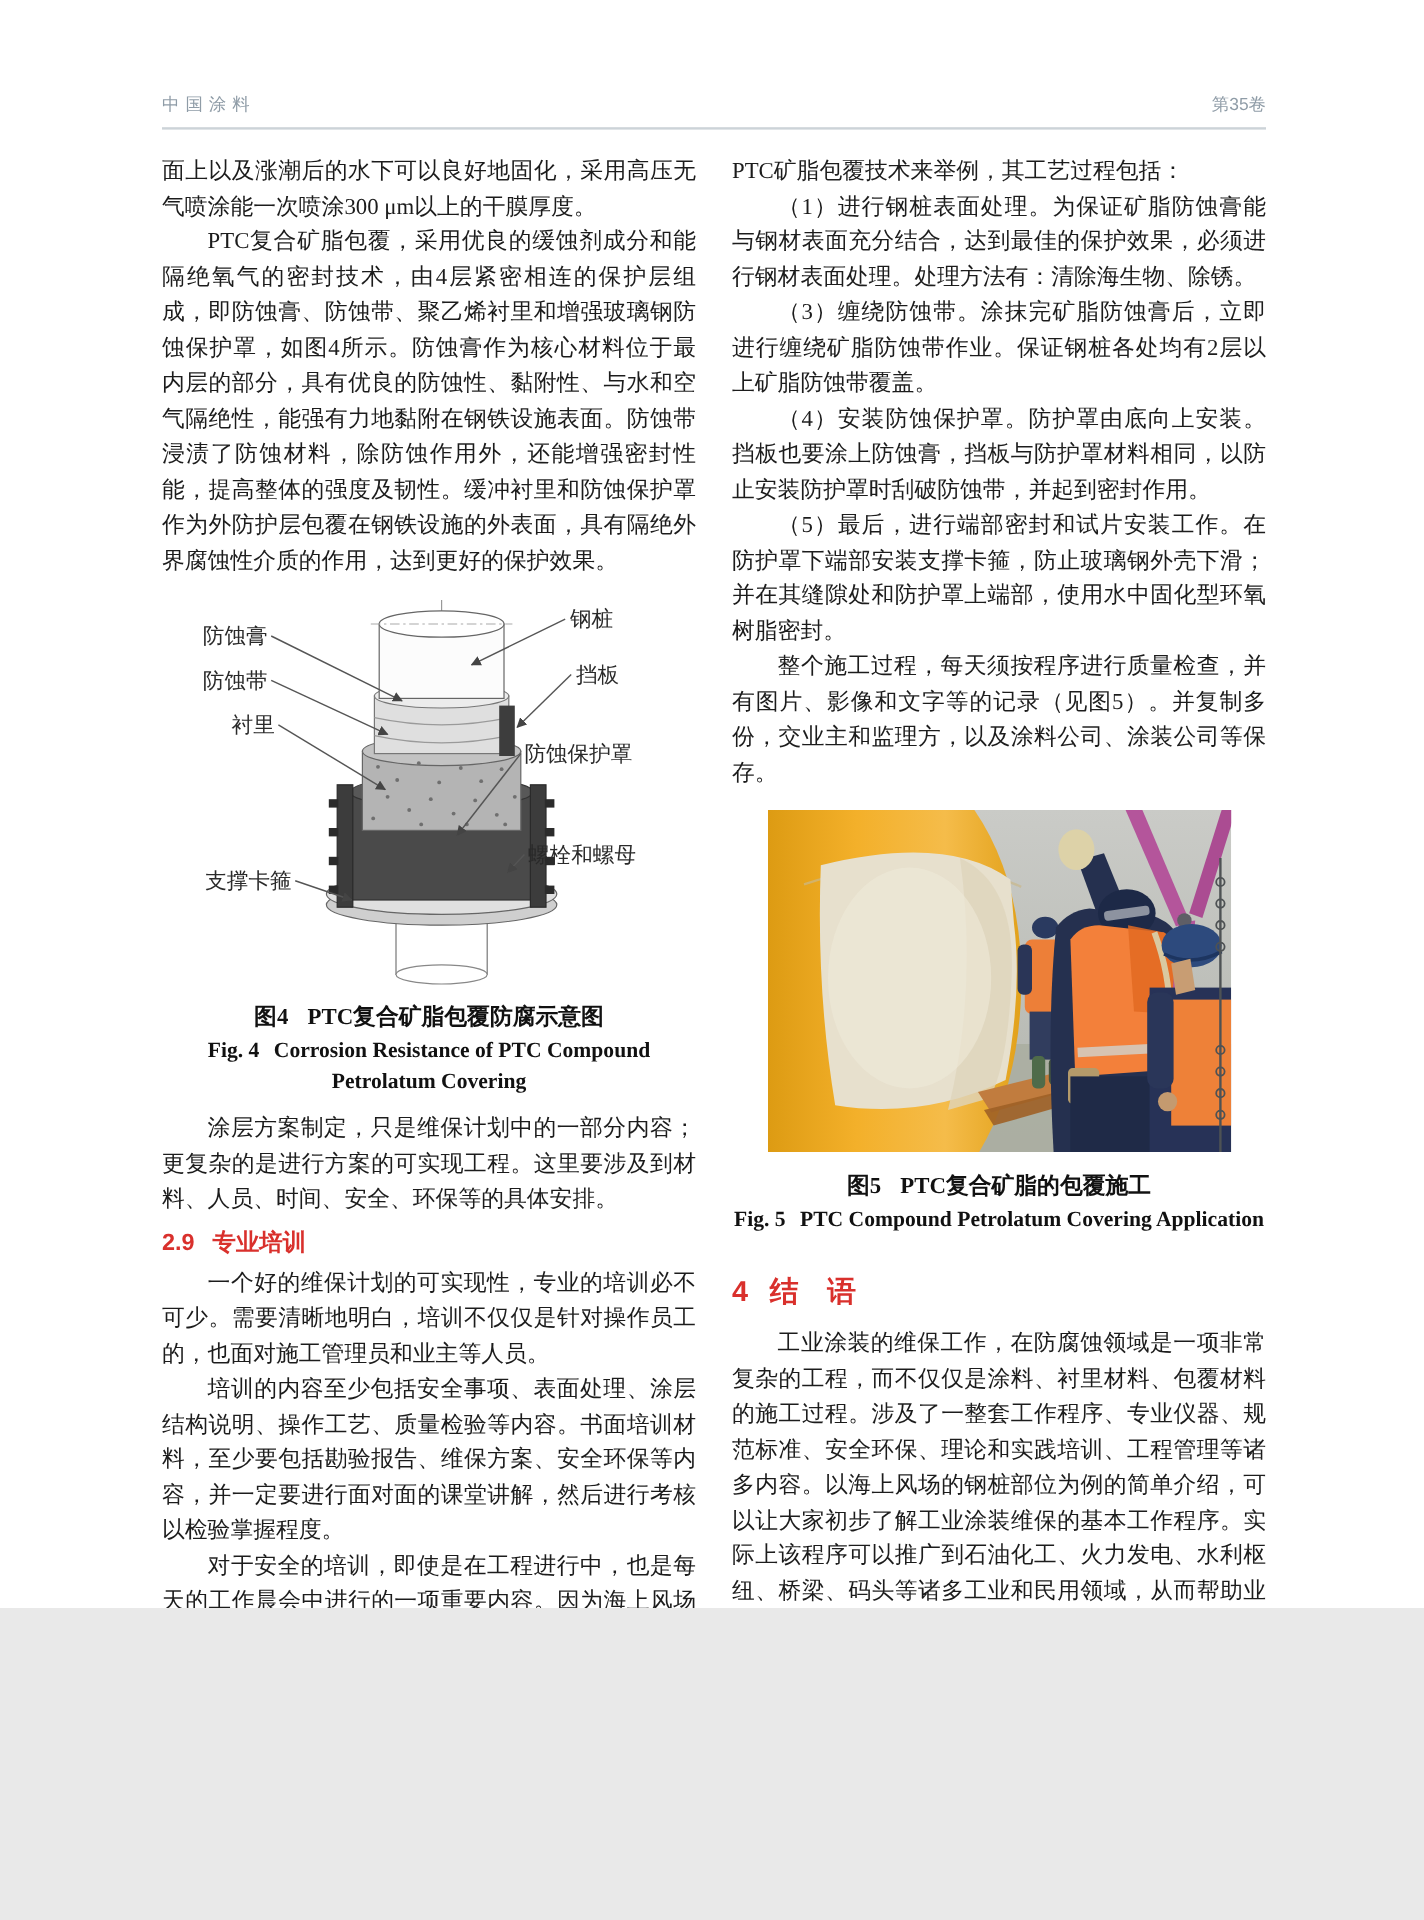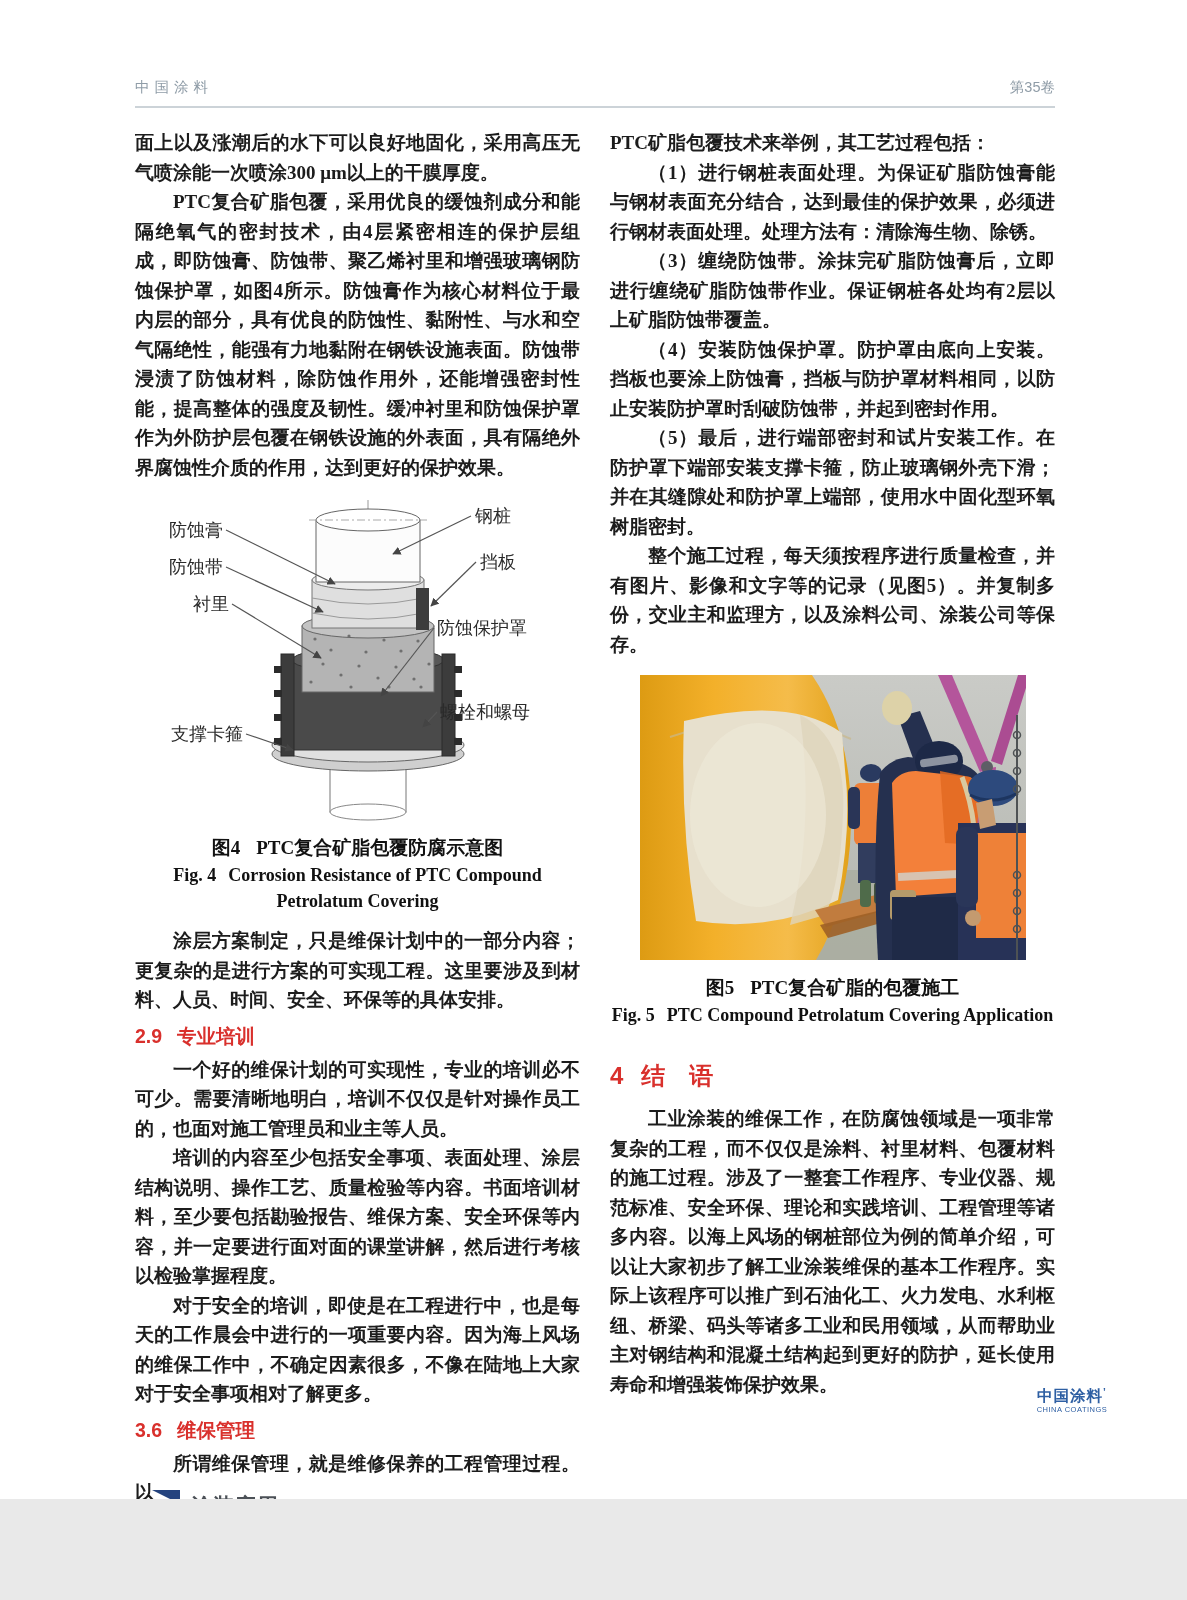--- a/index.html
+++ b/index.html
@@ -1,34 +1,34 @@
 <!DOCTYPE html>
 <html><head>
 <meta charset="utf-8">
 <style>
   html,body{margin:0;padding:0;background:#e9e9e9;}
   .page{
-    position:relative;width:1187px;height:1499px;background:#ffffff;
+    position:relative;width:1187px;height:1340px;background:#ffffff;
     font-family:"Liberation Serif","DejaVu Serif",serif;color:#1e1e1e;
     overflow:hidden;margin:0 auto;
   }
   
   .header{
     position:absolute;left:135px;top:78px;width:920px;
     display:flex;justify-content:space-between;align-items:flex-end;
     font-size:14.5px;color:#8f9ca7;padding-bottom:9px;
     border-bottom:2px solid #ccd3d8;
     font-family:"Liberation Sans","DejaVu Sans",sans-serif;
   }
   .header .journal{letter-spacing:5px;}
   
   .col{position:absolute;top:128px;width:445px;}
   .col-left{left:135px;}
   .col-right{left:610px;}
-  .p{margin:0;text-align:justify;font-size:19px;line-height:29.5px;color:#1c1c1c;font-weight:bold;}
+  .p{margin:0;text-align:justify;font-size:19px;line-height:29.5px;color:#1c1c1c;}
   .ind{text-indent:2em;}
   
   .sec{
     font-family:"Liberation Sans","DejaVu Sans",sans-serif;
     color:#d9302c;font-weight:bold;font-size:19.5px;line-height:27px;
     margin:8px 0 5px;
   }
   .sec .num{margin-right:15px;}
   .sec-big{font-size:24px;line-height:32px;margin:32px 0 12px;}
   .sec-big .num{margin-right:18px;}

